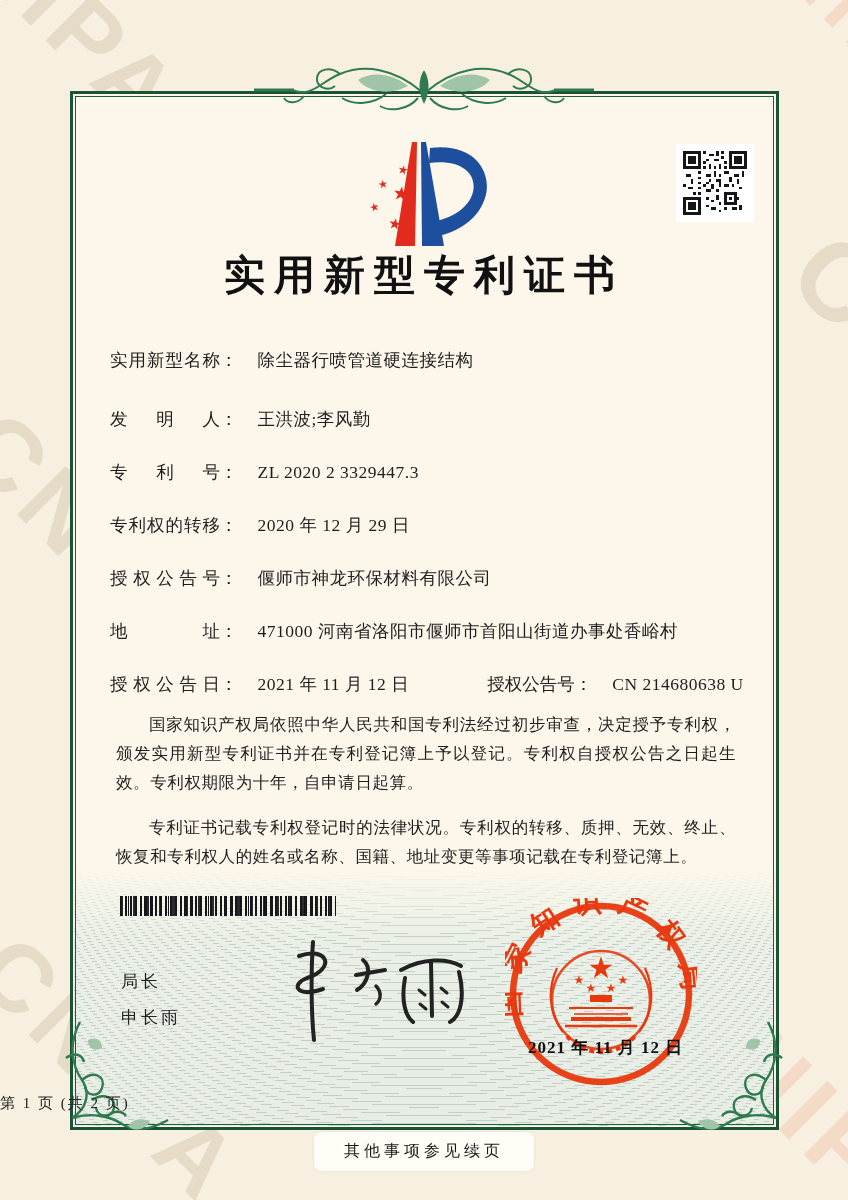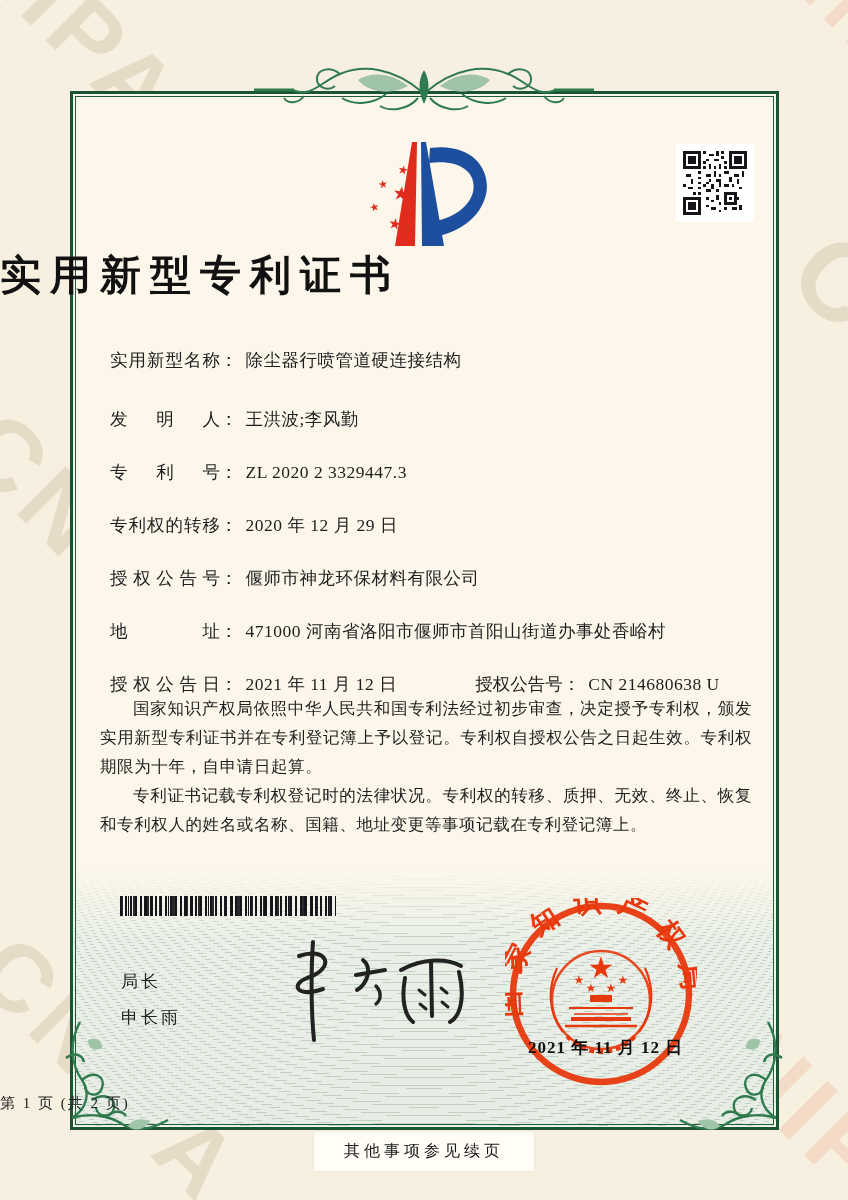--- a/index.html
+++ b/index.html
@@ -37,53 +37,53 @@
   
   .orn{position:absolute;}
   .orn-top{left:254px;top:52px;}
   .orn-bl{left:58px;top:1022px;}
   .orn-br{left:670px;top:1022px;}
   
   .cert-no{position:absolute;left:108px;top:146px;font-size:19px;letter-spacing:4px;}
   .logo{position:absolute;left:350px;top:136px;}
   .qr{position:absolute;left:676px;top:144px;width:78px;height:78px;background:#fff;
       display:flex;align-items:center;justify-content:center;}
-  .title{position:absolute;left:0;top:248px;width:100%;
+  .title{position:absolute;left:0;top:248px;width:100%;text-align:center;
          font-size:41px;font-weight:bold;letter-spacing:9px;color:#111;}
   
   .fields{position:absolute;left:110px;top:348px;width:640px;font-size:17.5px;}
   .row{margin-bottom:29px;white-space:nowrap;}
   .row.first{margin-bottom:35px;}
   .lbl{display:inline-block;width:110px;text-align:justify;text-align-last:justify;}
   .colon{display:inline-block;margin-right:8px;}
-  .val{letter-spacing:.5px;}
+  .val{letter-spacing:.5px;margin-left:12px;}
   .pair2{margin-left:78px;}
   
   .paras{position:absolute;left:100px;top:694px;width:652px;font-size:16.5px;
          line-height:29px;text-align:justify;letter-spacing:.6px;}
-  .paras p{margin:0;text-indent:2em;}
+  .paras p{margin:16px;text-indent:2em;}
   
   .barcode{position:absolute;left:120px;top:896px;width:216px;height:20px;
     background:
       repeating-linear-gradient(90deg,#15151a 0 2px,transparent 2px 5px),
       repeating-linear-gradient(90deg,#15151a 0 1px,transparent 1px 8px),
       repeating-linear-gradient(90deg,rgba(21,21,26,.9) 0 3px,transparent 3px 13px);}
   .director{position:absolute;left:121px;font-family:"Liberation Sans","DejaVu Sans",sans-serif;
             font-size:17px;letter-spacing:3px;color:#222;}
   .director.t1{top:970px;}
   .director.t2{top:1006px;}
   .sig{position:absolute;left:255px;top:928px;}
   .seal{position:absolute;left:505px;top:898px;}
   .seal-date{position:absolute;left:528px;top:1036px;width:160px;font-size:17px;
              font-weight:600;letter-spacing:1px;color:#101010;white-space:nowrap;}
   .page-footer{position:absolute;left:0;top:1094px;width:100%;
                font-size:15px;letter-spacing:2px;color:#222;}
   .note-box{position:absolute;left:50%;transform:translateX(-50%);top:1132px;
             background:#fffdf6;padding:9px 30px;font-size:16px;letter-spacing:4px;
-            box-shadow:0 0 4px rgba(0,0,0,.06);white-space:nowrap;color:#1a1a1a;}
+            box-shadow:0 0 4px rgba(0,0,0,.06);white-space:nowrap;color:#1a1a1a;border-radius:7px;}
 </style>
 </head>
 <body>
 
 <div class="page">
 
   <div class="wm wm1">CNIPA</div>
   <div class="wm wm2">CNIPA</div>
   <div class="wm wm3">CNIPA</div>
   <div class="wm wm4">CNIPA</div>

